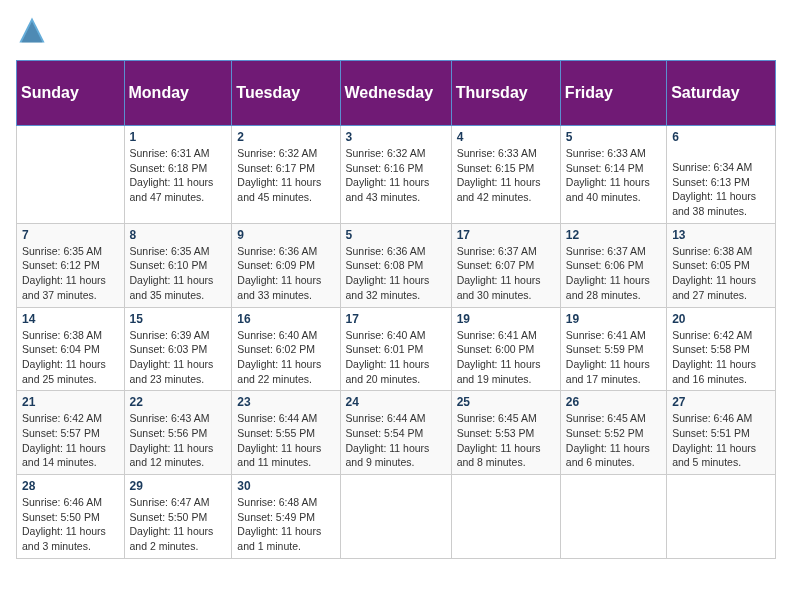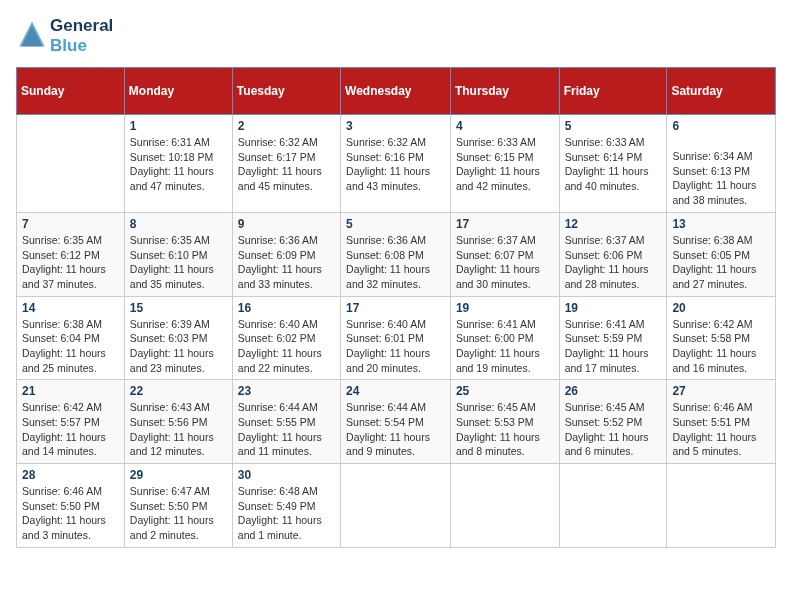--- a/index.html
+++ b/index.html
@@ -36,25 +36,25 @@
     .location-title {
       font-size: 15px;
       color: #333;
     }
     table {
       width: 100%;
       border-collapse: collapse;
       font-size: 11px;
     }
     th {
-      background: #b91c1c;
+      background: #701a75;
       color: #fff;
-      padding: 16px 4px;
+      padding: 23px 4px;
       text-align: left;
-      font-size: 12px;
+      font-size: 16px;
       font-weight: bold;
       border: 1px solid #5a8fd0;
     }
     td {
       border: 1px solid #ccc;
       padding: 4px 5px;
       vertical-align: top;
       height: 80px;
       background: #fff;
       width: 113px;
@@ -87,28 +87,20 @@
 </head>
 <body>
 
 <div class="header">
   <div class="logo">
     <div>
       <svg class="logo-icon" viewBox="0 0 40 40" width="40" height="40">
         <polygon points="20,2 38,38 2,38" fill="#4a9fd4" opacity="0.85"></polygon>
         <polygon points="20,8 35,38 5,38" fill="#1a3a5c" opacity="0.3"></polygon>
       </svg>
-    </div>
-    <div style="margin-left:4px">
-      <div style="font-size:17px;font-weight:bold;color:#1a3a5c;line-height:1.15">
-        <span>General</span>
-      </div>
-      <div style="font-size:17px;font-weight:bold;color:#4a9fd4;line-height:1.15">
-        <span>Blue</span>
-      </div>
     </div>
   </div>
   <div class="title-block">
     <div class="month-title"></div>
     <div class="location-title"></div>
   </div>
 </div>
 
 <table>
   <thead>
@@ -121,21 +113,21 @@
         <th>Friday</th>
         <th>Saturday</th>
       </tr>
   </thead>
   <tbody id="calendar-body">
   <tr class="week-row">
         <td class="empty"></td>
         <td>
           <span class="day-num">1</span>
           <div class="day-info" style="white-space: pre-line;">Sunrise: 6:31 AM
-Sunset: 10:18 PM
+Sunset: 6:18 PM
 Daylight: 11 hours
 and 47 minutes.</div>
         </td>
         <td>
           <span class="day-num">2</span>
           <div class="day-info" style="white-space: pre-line;">Sunrise: 6:32 AM
 Sunset: 6:17 PM
 Daylight: 11 hours
 and 45 minutes.</div>
         </td>

